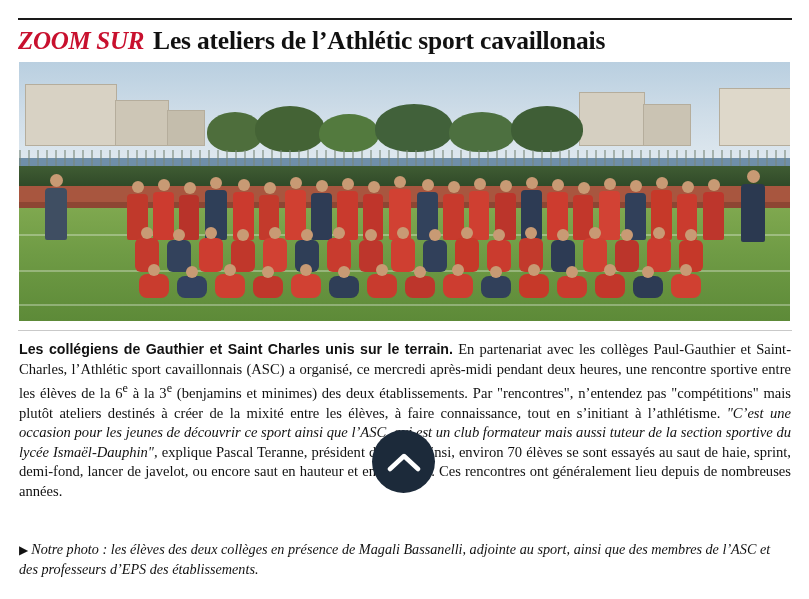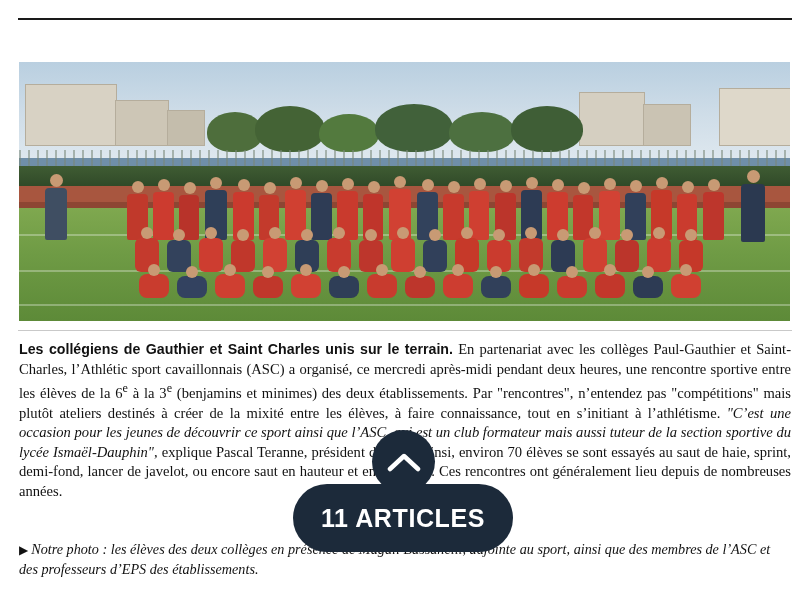--- a/index.html
+++ b/index.html
@@ -217,20 +217,23 @@
     z-index: 6;
   }
 </style>
 </head>
 <body>
 
 <div class="page">
 
   <div class="rule-top"></div>
 
+  <div class="headline">
+    <span class="kicker">ZOOM SUR</span><span class="headline-title">Les ateliers de l’Athlétic sport cavaillonais</span>
+  </div>
 
   <div class="photo-wrap">
     <div class="photo">
       <div class="sky"></div>
 
       <div class="skyline">
         <div class="bldg" style="left:6px;  top:-34px; width:92px;  height:62px; background:#d8d2c4;"></div>
         <div class="bldg" style="left:96px; top:-18px; width:54px;  height:46px; background:#cdc6b6;"></div>
         <div class="bldg" style="left:148px;top:-8px;  width:38px;  height:36px; background:#c4bdac;"></div>
         <div class="bldg" style="left:560px;top:-26px; width:66px;  height:54px; background:#d5cfc1;"></div>
@@ -387,17 +390,14 @@
   <div class="caption"><span class="arrow">▶</span><em>Notre photo : les élèves des deux collèges en présence de Magali Bassanelli, adjointe au sport, ainsi que des membres de l’ASC et des professeurs d’EPS des établissements.</em></div>
 
   <div class="chevron-badge">
     <span>
       <svg width="34" height="22" viewBox="0 0 34 22" aria-hidden="true">
         <path d="M3 18 L17 5 L31 18" fill="none" stroke="#ffffff" stroke-width="4.5" stroke-linecap="round" stroke-linejoin="round"></path>
       </svg>
     </span>
   </div>
 
-  <div class="articles-pill">
-    <span>11 ARTICLES</span>
-  </div>
 
 </div>
 
 </body></html>

